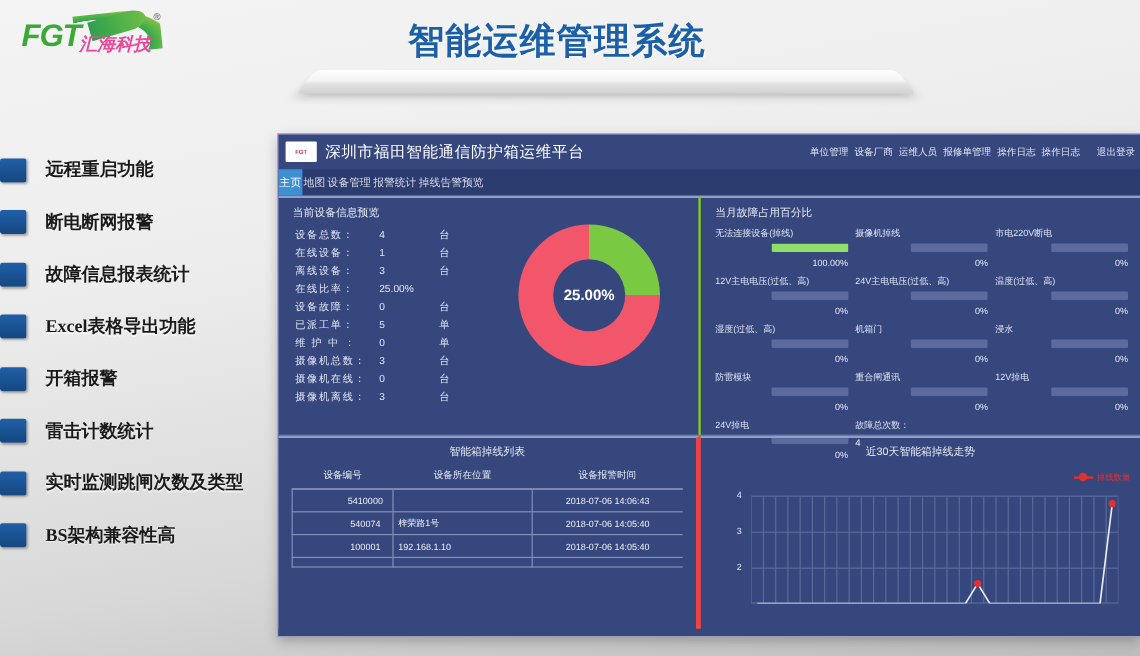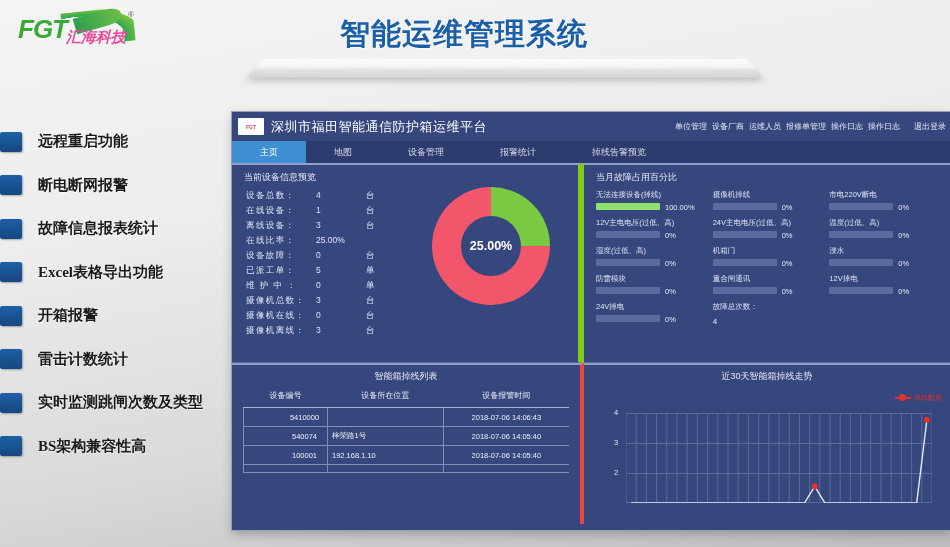--- a/index.html
+++ b/index.html
@@ -98,38 +98,38 @@
   #top-nav { margin-left: auto; display: flex; align-items: flex-end; padding-right: 4px; }
   #top-nav .nav-item { font-size: 8px; color: #e3e6f2; margin-left: 5px; white-space: nowrap; }
   #top-nav .nav-item.spaced { margin-left: 14px; }
 
   
   #tabbar {
     position: absolute; left: 0; top: 29px; width: 100%; height: 22px;
     background: #2d3c6e; display: flex; align-items: stretch;
   }
   .tab {
-    display: flex; align-items: center; padding: 0 28px;
+    display: flex; align-items: center; padding: 0 1px;
     font-size: 9px; color: #d7dbea; white-space: nowrap;
   }
   .tab.active { background: #3d8fd1; color: #fff; }
 
   
   #content { position: absolute; left: 0; top: 51px; right: 0; bottom: 0; background: #36477e; }
 
   .panel-row { display: flex; }
   .panel {
     border-top: 2px solid #8fa0c8;
     border-bottom: 1px solid #5b6b9d;
     position: relative;
   }
   .panel-title { font-size: 9px; color: #e7eaf5; padding: 6px 0 4px 12px; }
 
   
-  #stats-panel { width: 352px; height: 200px; border-right: 6px solid #84cc16; }
+  #stats-panel { width: 352px; height: 200px; border-right: 2px solid #84cc16; }
   .stat-line { display: flex; font-size: 8.5px; color: #dfe4f3; padding: 1.5px 0 1.5px 14px; }
   .stat-label { width: 70px; letter-spacing: 1.4px; }
   .stat-value { width: 50px; }
   .stat-unit { width: 20px; }
 
   
   #donut-wrap { position: absolute; left: 200px; top: 22px; width: 130px; height: 130px; }
   #donut {
     width: 118px; height: 118px; border-radius: 50%;
     background: conic-gradient(#7ac943 0deg 90deg, #f2566a 90deg 360deg);
@@ -143,21 +143,21 @@
   #donut-label { font-size: 12.5px; font-weight: bold; color: #ffffff; }
 
   
   #fault-panel { width: 366px; height: 200px; }
   #fault-grid {
     display: grid; grid-template-columns: repeat(3, 1fr);
     gap: 3px 6px; padding: 2px 10px 0 12px;
   }
   .fault-cell { }
   .fault-name { font-size: 7.5px; color: #dfe4f3; margin-bottom: 3px; white-space: nowrap; }
-  .fault-bar-row { display: flex; align-items: flex-start; gap: 5px; margin-bottom: 3px; }
+  .fault-bar-row { display: flex; align-items: flex-end; gap: 5px; margin-bottom: 3px; flex-direction: column; }
   .fault-bar {
     width: 64px; height: 7px; background: #5b6b9d; border-radius: 1px; overflow: hidden;
   }
   .fault-bar span { display: block; height: 100%; background: #8fe06b; }
   .fault-pct { font-size: 7.5px; color: #e7eaf5; }
   .fault-total-val { font-size: 8px; color: #e7eaf5; padding-top: 2px; }
 
   
   #bottom-row { display: flex; }
   #table-panel { width: 352px; height: 167px; border-right: 4px solid #ef4444; }

